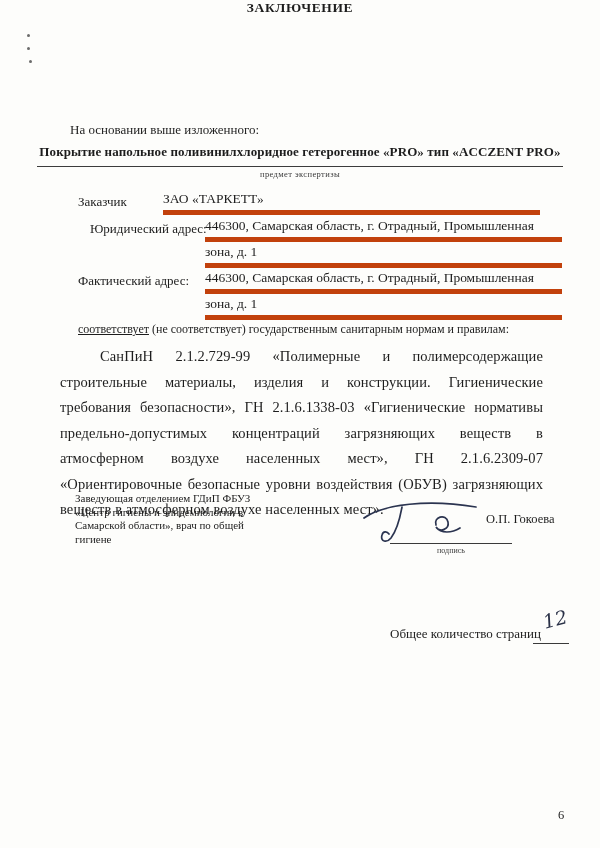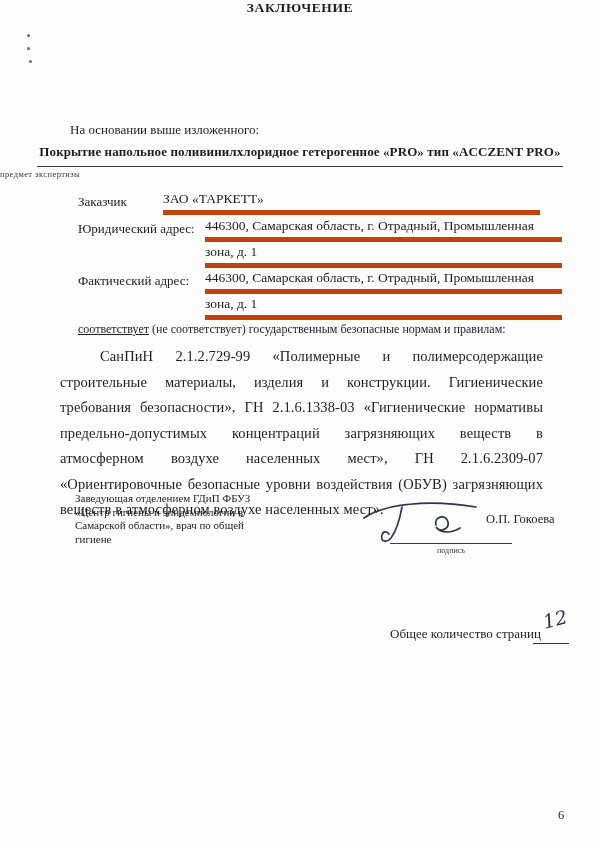--- a/index.html
+++ b/index.html
@@ -21,31 +21,31 @@
     font-weight:bold; font-size:13.5px; letter-spacing:.6px;
   }
   .intro { left:70px; top:122px; font-size:13px; }
 
   .subject-text {
     left:30px; top:144px; width:540px;
     text-align:center; font-size:13px; font-weight:600; letter-spacing:.1px;
   }
   .subject-underline { left:37px; top:166px; width:526px; border-top:1px solid #3c3c3c; }
   .subject-caption {
-    left:0; top:169px; width:600px; text-align:left;
+    left:0; top:169px; width:600px; text-align:center;
     font-size:8.5px; color:#3a3a3a; letter-spacing:.4px;
   }
 
   .field-label { font-size:13px; }
   .field-value { font-size:13.5px; border-bottom:5px solid #c2410c; padding-bottom:3px; }
 
   .lbl-customer { left:78px; top:194px; }
   .val-customer { left:163px; top:191px; width:377px; }
 
-  .lbl-legal   { left:78px;  top:221px; }
+  .lbl-legal   { left:90px;  top:221px; }
   .val-legal-1 { left:205px; top:218px; width:357px; }
   .val-legal-2 { left:205px; top:244px; width:357px; }
 
   .lbl-actual   { left:78px;  top:273px; }
   .val-actual-1 { left:205px; top:270px; width:357px; }
   .val-actual-2 { left:205px; top:296px; width:357px; }
 
   .compliance { left:78px; top:322px; width:480px; font-size:12px; }
   .compliance .verdict { font-weight:normal; text-decoration:underline; }
 
@@ -97,21 +97,21 @@
 
   <div class="abs field-label lbl-legal">Юридический адрес:</div>
   <div class="abs field-value val-legal-1">446300, Самарская область, г. Отрадный, Промышленная</div>
   <div class="abs field-value val-legal-2">зона, д. 1</div>
 
   <div class="abs field-label lbl-actual">Фактический адрес:</div>
   <div class="abs field-value val-actual-1">446300, Самарская область, г. Отрадный, Промышленная</div>
   <div class="abs field-value val-actual-2">зона, д. 1</div>
 
   <div class="abs compliance">
-    <span class="verdict">соответствует</span><span> (не соответствует) государственным безопасные нормам и правилам:</span>
+    <span class="verdict">соответствует</span><span> (не соответствует) государственным санитарным нормам и правилам:</span>
   </div>
 
   <p class="abs norms">СанПиН 2.1.2.729-99 «Полимерные и полимерсодержащие строительные материалы, изделия и конструкции. Гигиенические требования безопасности», ГН  2.1.6.1338-03  «Гигиенические  нормативы  предельно-допустимых концентраций  загрязняющих веществ в атмосферном воздухе населенных мест», ГН 2.1.6.2309-07 «Ориентировочные безопасные уровни воздействия (ОБУВ) загрязняющих веществ в атмосферном воздухе населенных мест».</p>
 
   <div class="abs sig-position">Заведующая  отделением ГДиП ФБУЗ «Центр гигиены и эпидемиологии в Самарской области», врач по общей гигиене</div>
 
   <svg class="abs sig-autograph" width="140" height="52" viewBox="0 0 140 52">
     <g fill="none" stroke="#2b3450" stroke-width="1.7" stroke-linecap="round">
       <path d="M6,24 C26,10 70,5 118,13"></path>
       <path d="M44,13 C42,24 39,36 33,44 C29,49 22,48 24,41 C25,37 29,37 31,40"></path>

